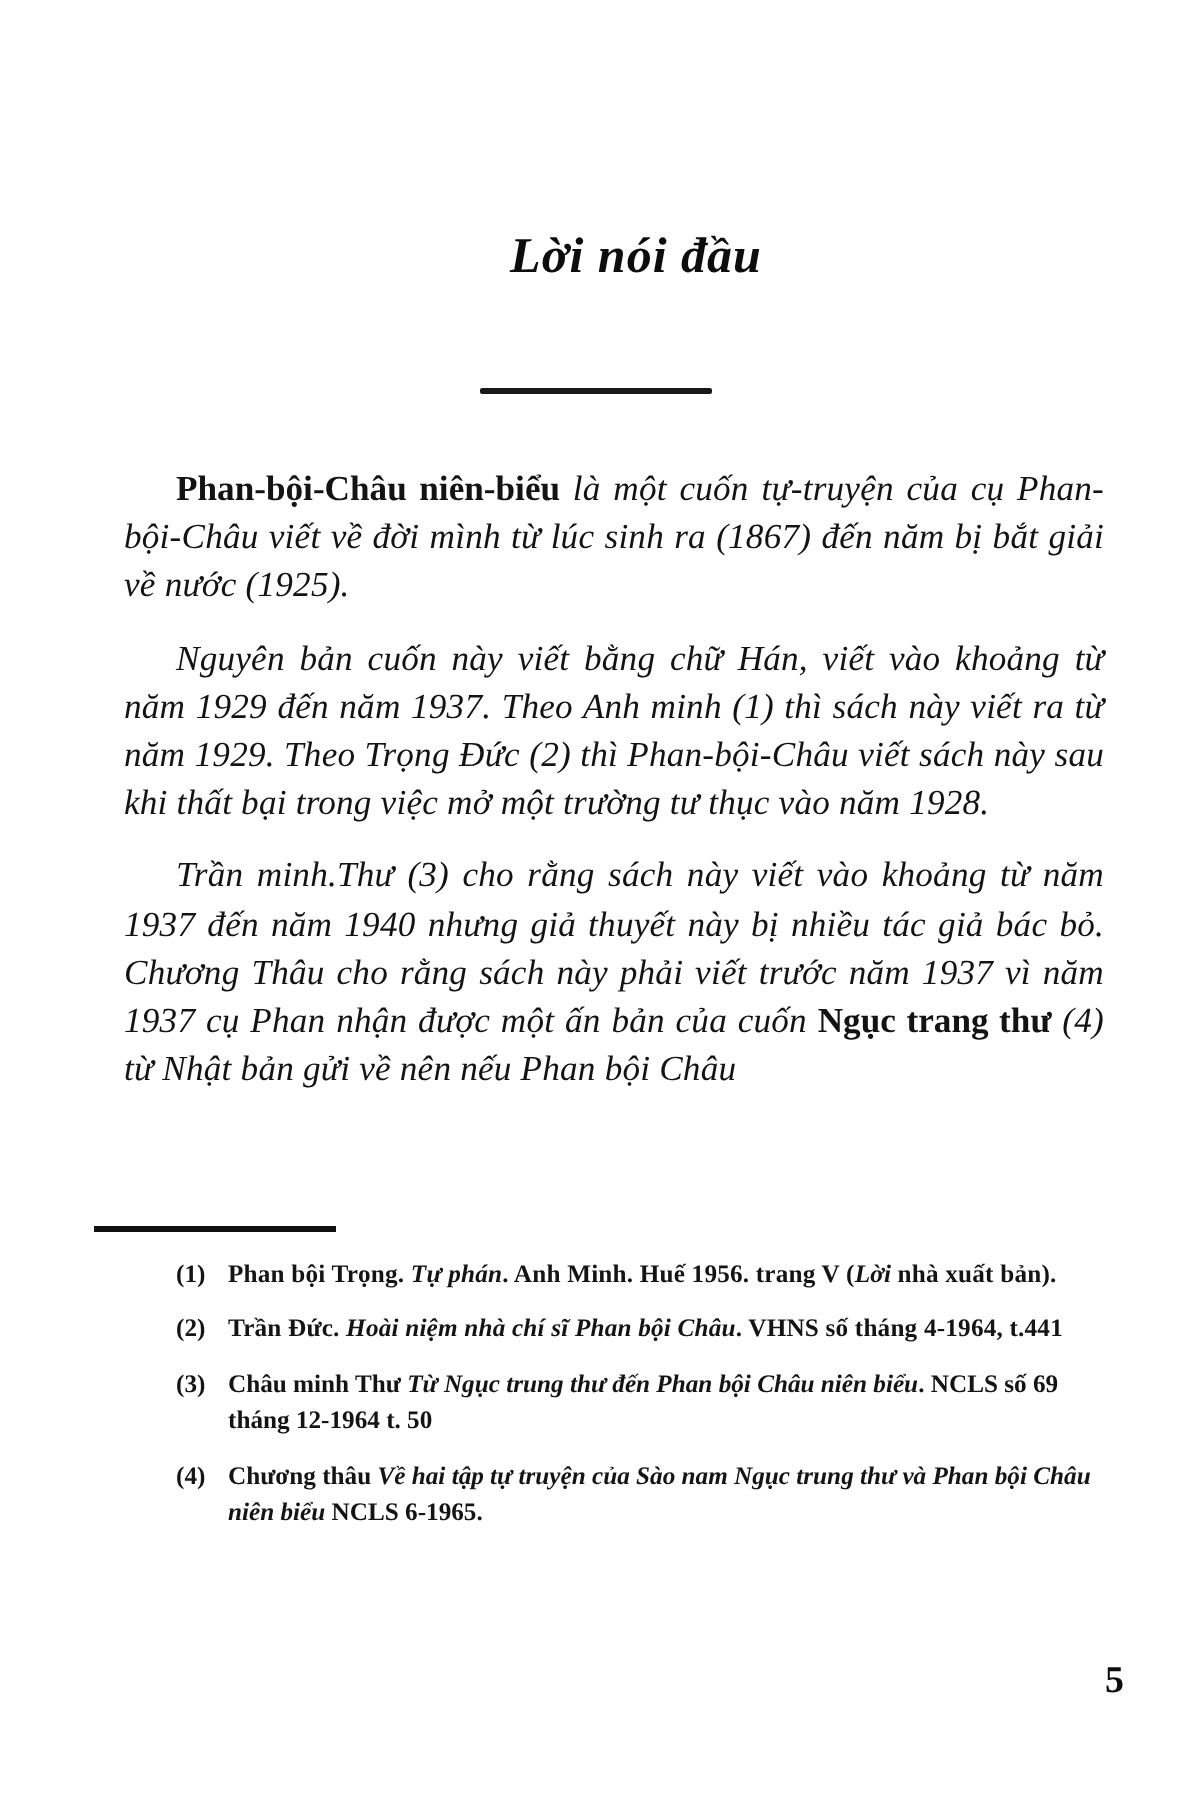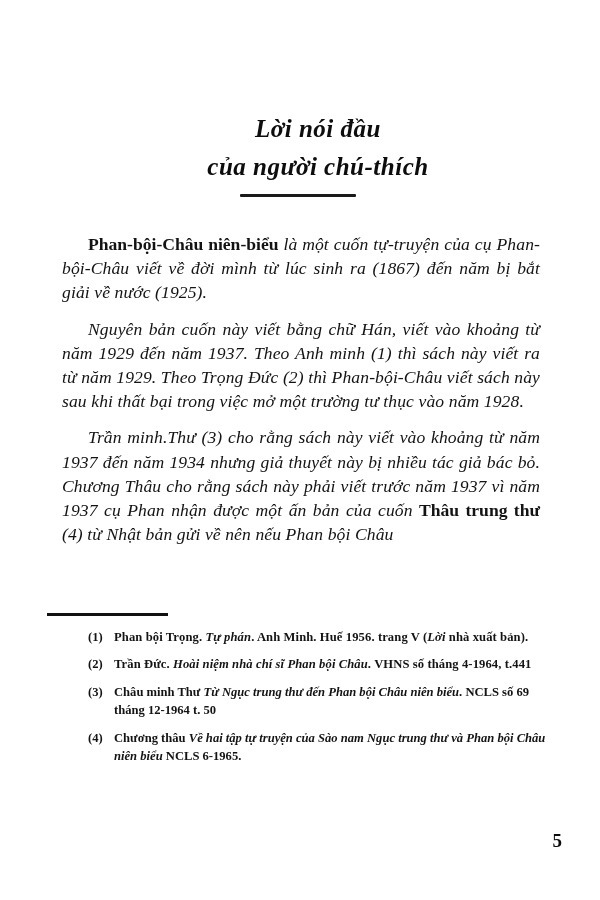--- a/index.html
+++ b/index.html
@@ -47,21 +47,21 @@
   }
 
   
   .body-col {
     position: absolute;
     left: 62px;
     top: 232px;
     width: 490px;
   }
   p.para {
-    margin: 0 12px 0 0;
+    margin: 0 0 0 0;
     padding: 0;
     text-indent: 26px;
     font-style: italic;
     font-size: 17.6px;
     line-height: 24.2px;
     text-align: justify;
     color: #131313;
     letter-spacing: 0.1px;
   }
   p.para + p.para { margin-top: 12px; }
@@ -122,31 +122,30 @@
     color: #0d0d0d;
   }
 </style>
 </head>
 <body>
 
 <div class="page">
 
   <div class="title-block">
     <div class="title-line title-line-1">Lời nói đầu</div>
-    <div class="title-line title-line-2">của người chú-thích</div>
     <div class="title-rule"></div>
   </div>
 
   <div class="body-col">
 
     <p class="para"><span class="bold">Phan-bội-Châu niên-biểu</span><span> là một cuốn tự-truyện của cụ Phan-bội-Châu viết về đời mình từ lúc sinh ra (1867) đến năm bị bắt giải về nước (1925).</span></p>
 
     <p class="para"><span>Nguyên bản cuốn này viết bằng chữ Hán, viết vào khoảng từ năm 1929 đến năm 1937. Theo Anh minh (1) thì sách này viết ra từ năm 1929. Theo Trọng Đức (2) thì Phan-bội-Châu viết sách này sau khi thất bại trong việc mở một trường tư thục vào năm 1928.</span></p>
 
-    <p class="para"><span>Trần minh.Thư (3) cho rằng sách này viết vào khoảng từ năm 1937 đến năm 1934 nhưng giả thuyết này bị nhiều tác giả bác bỏ. Chương Thâu cho rằng sách này phải viết trước năm 1937 vì năm 1937 cụ Phan nhận được một ấn bản của cuốn </span><span class="bold">Thâu trung thư</span><span> (4) từ Nhật bản gửi về nên nếu Phan bội Châu</span></p>
+    <p class="para"><span>Trần minh.Thư (3) cho rằng sách này viết vào khoảng từ năm 1937 đến năm 1940 nhưng giả thuyết này bị nhiều tác giả bác bỏ. Chương Thâu cho rằng sách này phải viết trước năm 1937 vì năm 1937 cụ Phan nhận được một ấn bản của cuốn </span><span class="bold">Ngục trang thư</span><span> (4) từ Nhật bản gửi về nên nếu Phan bội Châu</span></p>
 
   </div>
 
   <div class="footnote-rule"></div>
 
   <div class="footnotes">
 
     <div class="fn fn-1">
       <span class="fn-num">(1)</span>
       <span class="fn-text"><span>Phan bội Trọng. </span><i>Tự phán</i><span>. Anh Minh. Huế 1956. trang V (</span><i>Lời</i><span> nhà xuất bản).</span></span>

